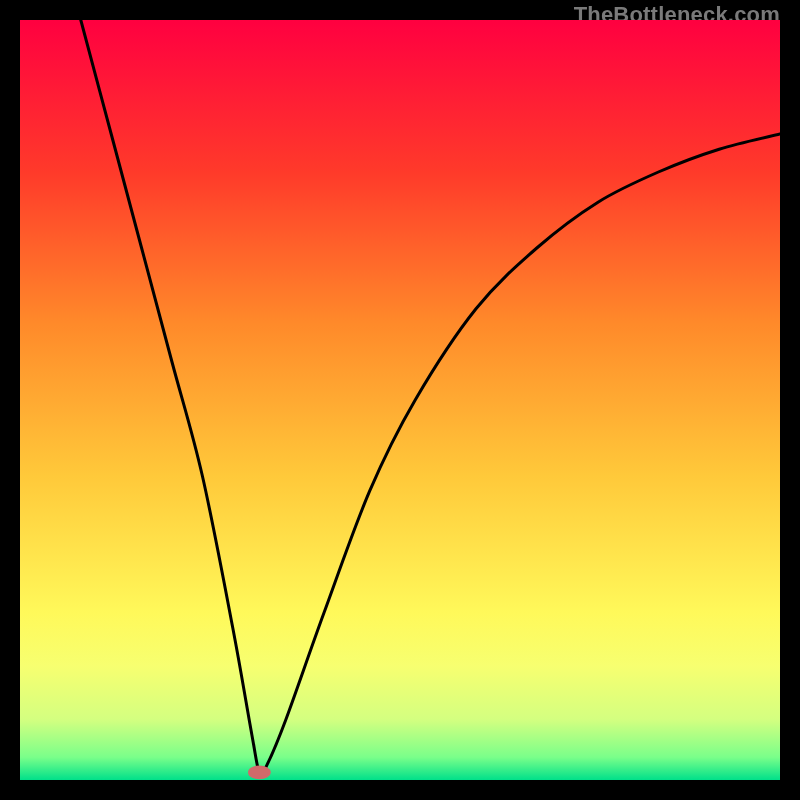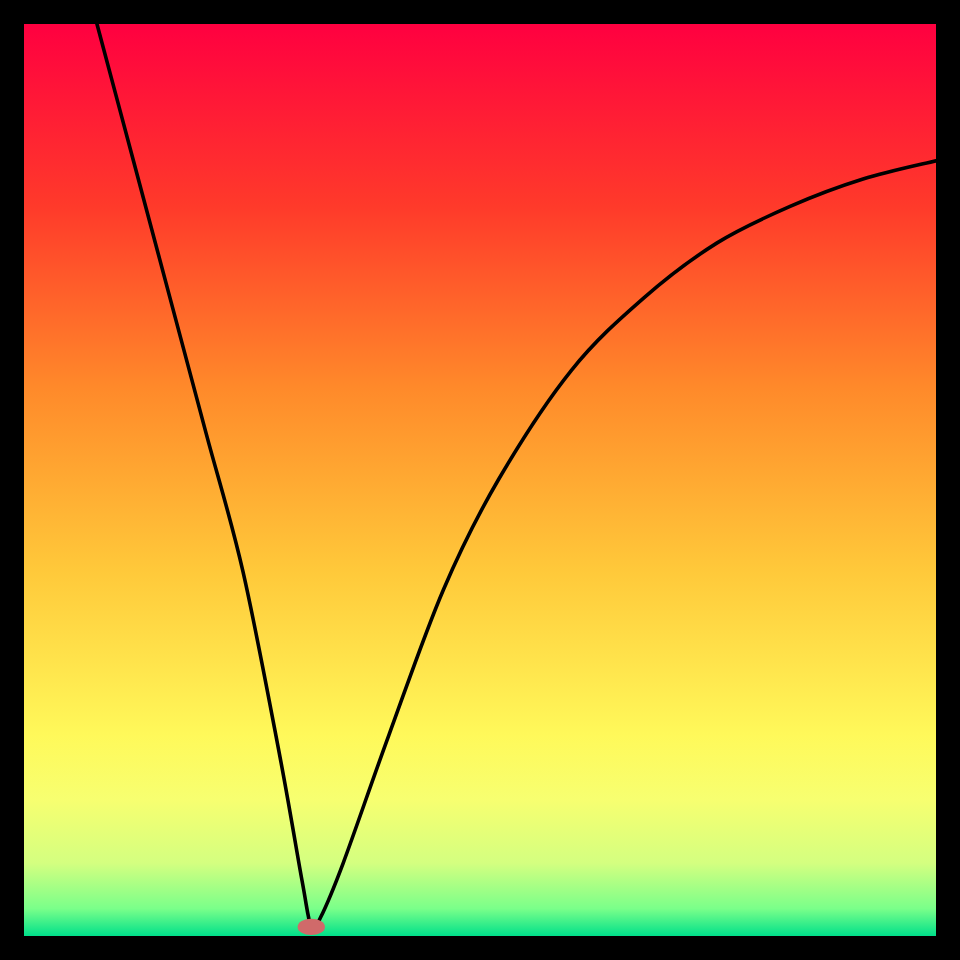--- a/index.html
+++ b/index.html
@@ -46,20 +46,21 @@
     left: 0;
     top: 0;
     width: 760px;
     height: 760px;
   }
 </style>
 </head>
 <body>
 
 <div class="frame">
+  <div class="watermark">TheBottleneck.com</div>
   <div class="plot">
     <svg class="gradient" viewBox="0 0 760 760" preserveAspectRatio="none">
       <defs>
         <linearGradient id="bg" x1="0" y1="0" x2="0" y2="1">
             <stop offset="0%" stop-color="#ff0040"></stop>
             <stop offset="20%" stop-color="#ff3a2a"></stop>
             <stop offset="40%" stop-color="#ff8a2a"></stop>
             <stop offset="60%" stop-color="#ffc93a"></stop>
             <stop offset="78%" stop-color="#fff95a"></stop>
             <stop offset="85%" stop-color="#f7ff70"></stop>

